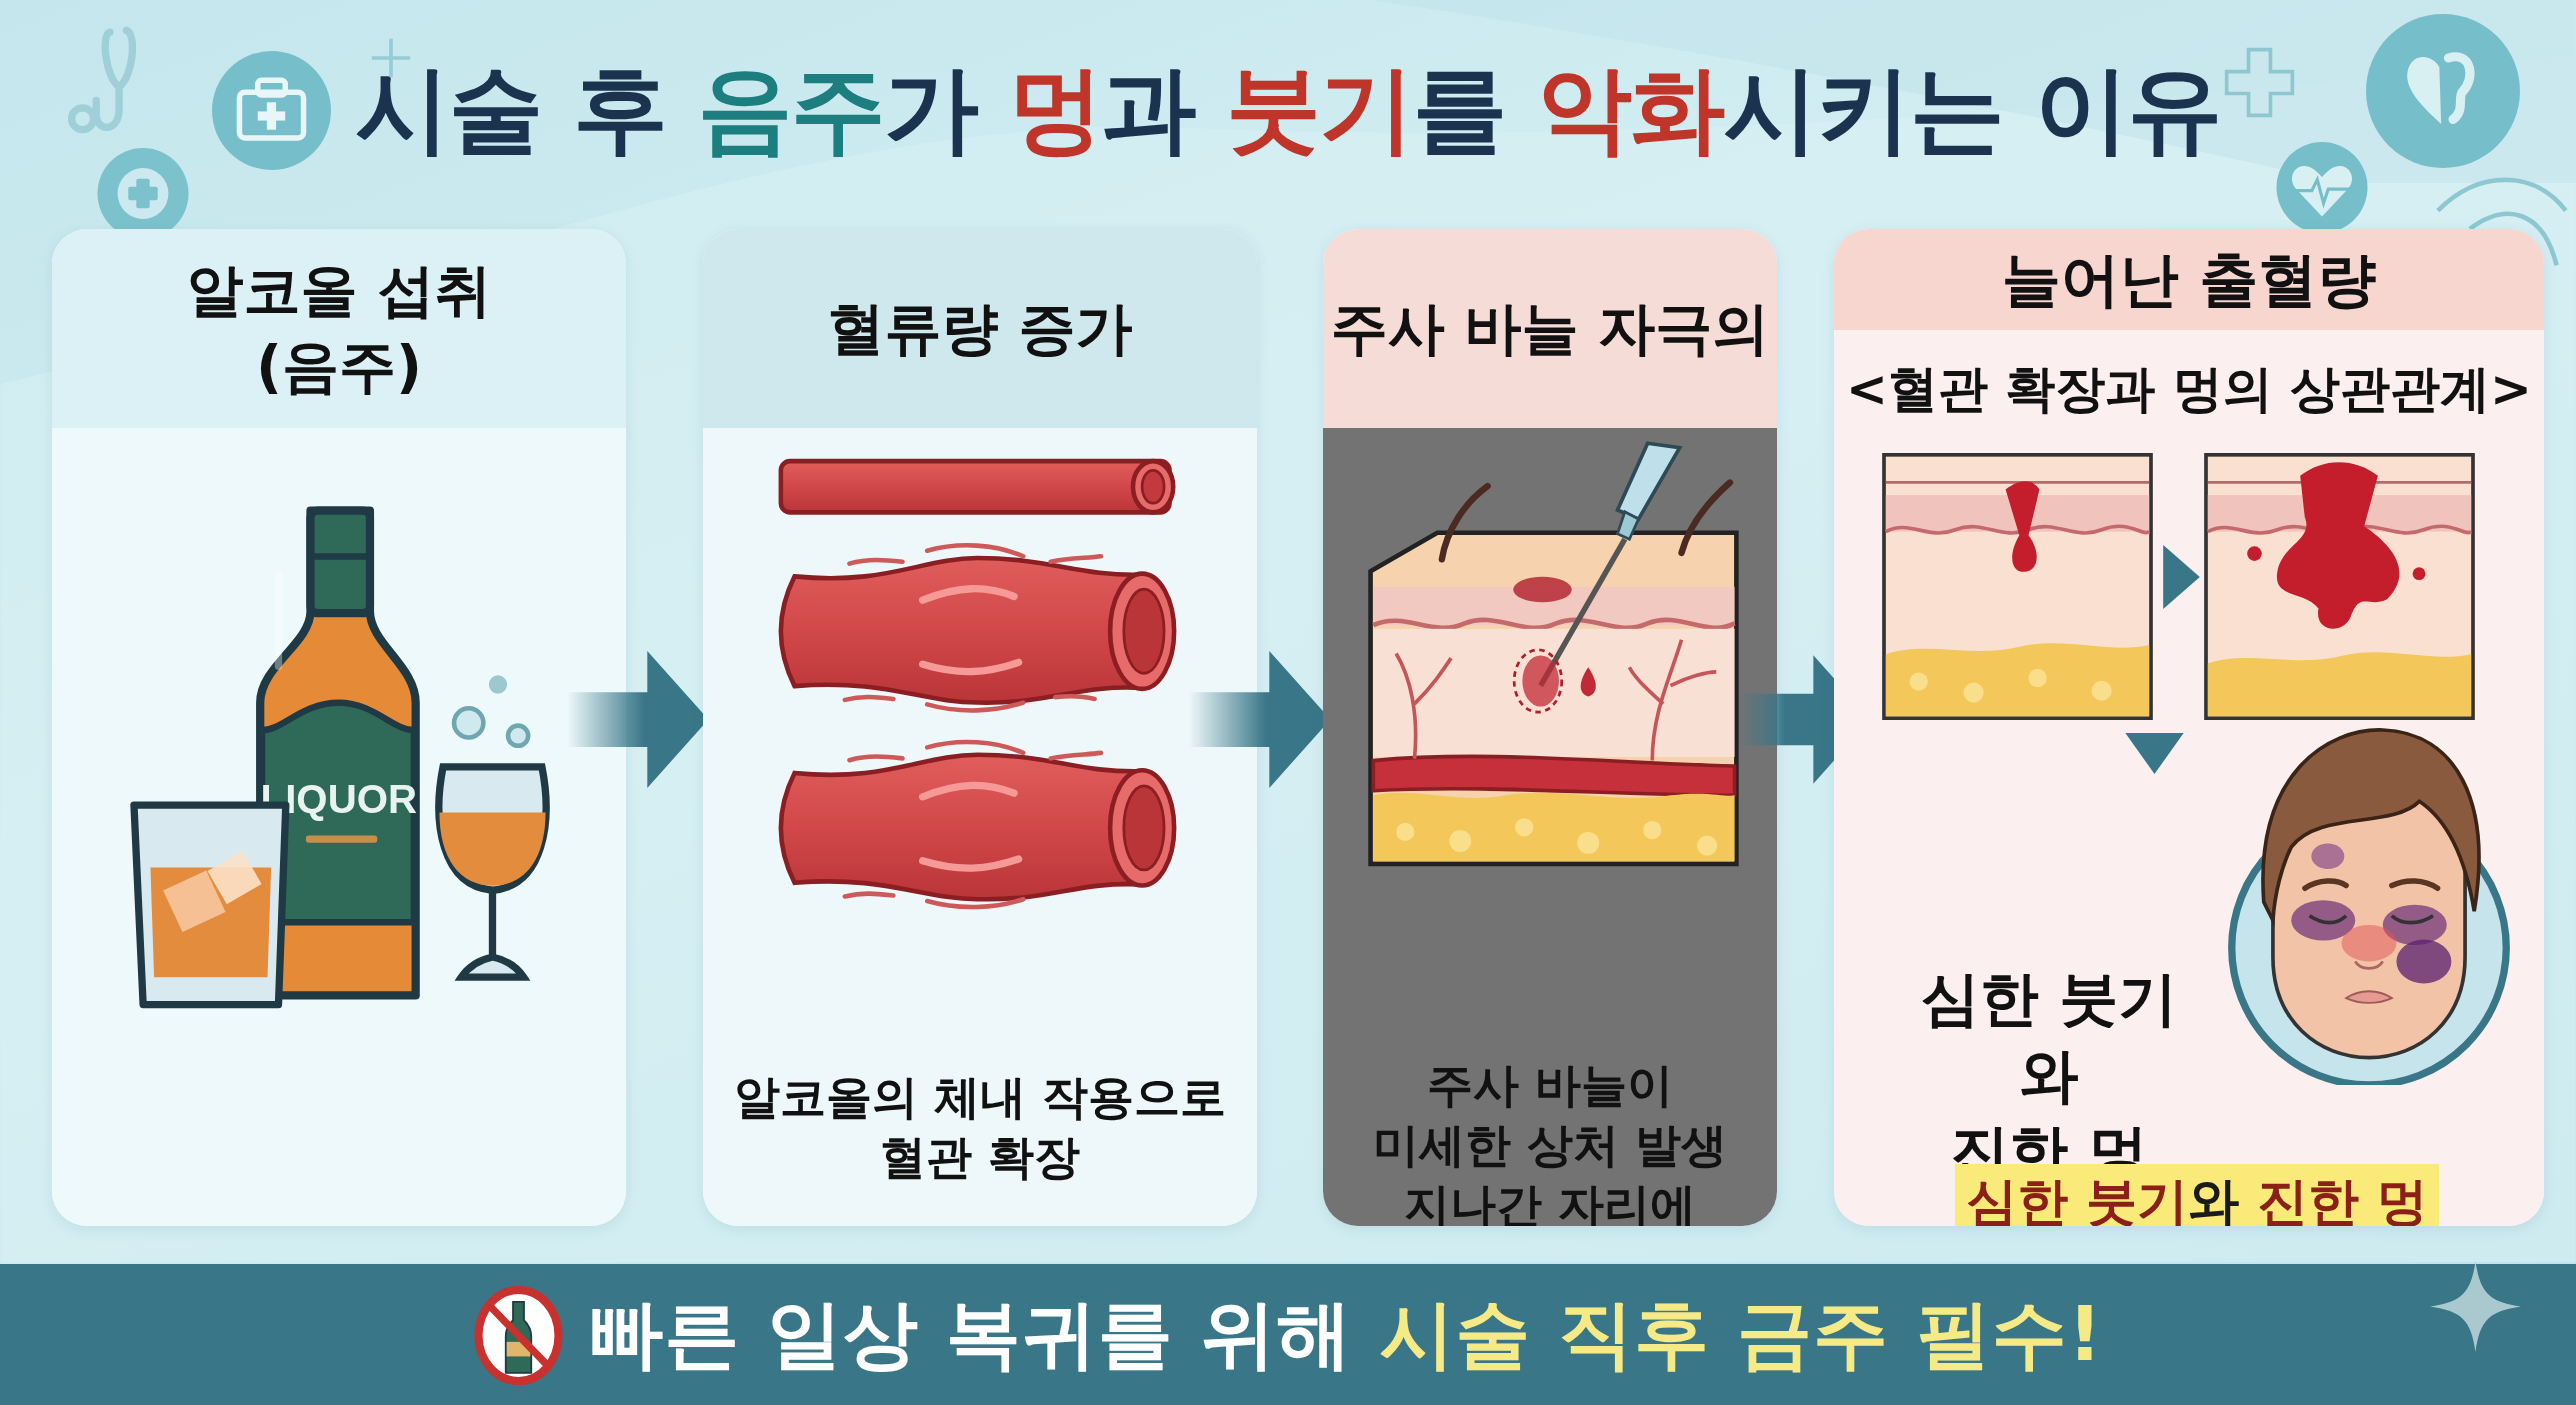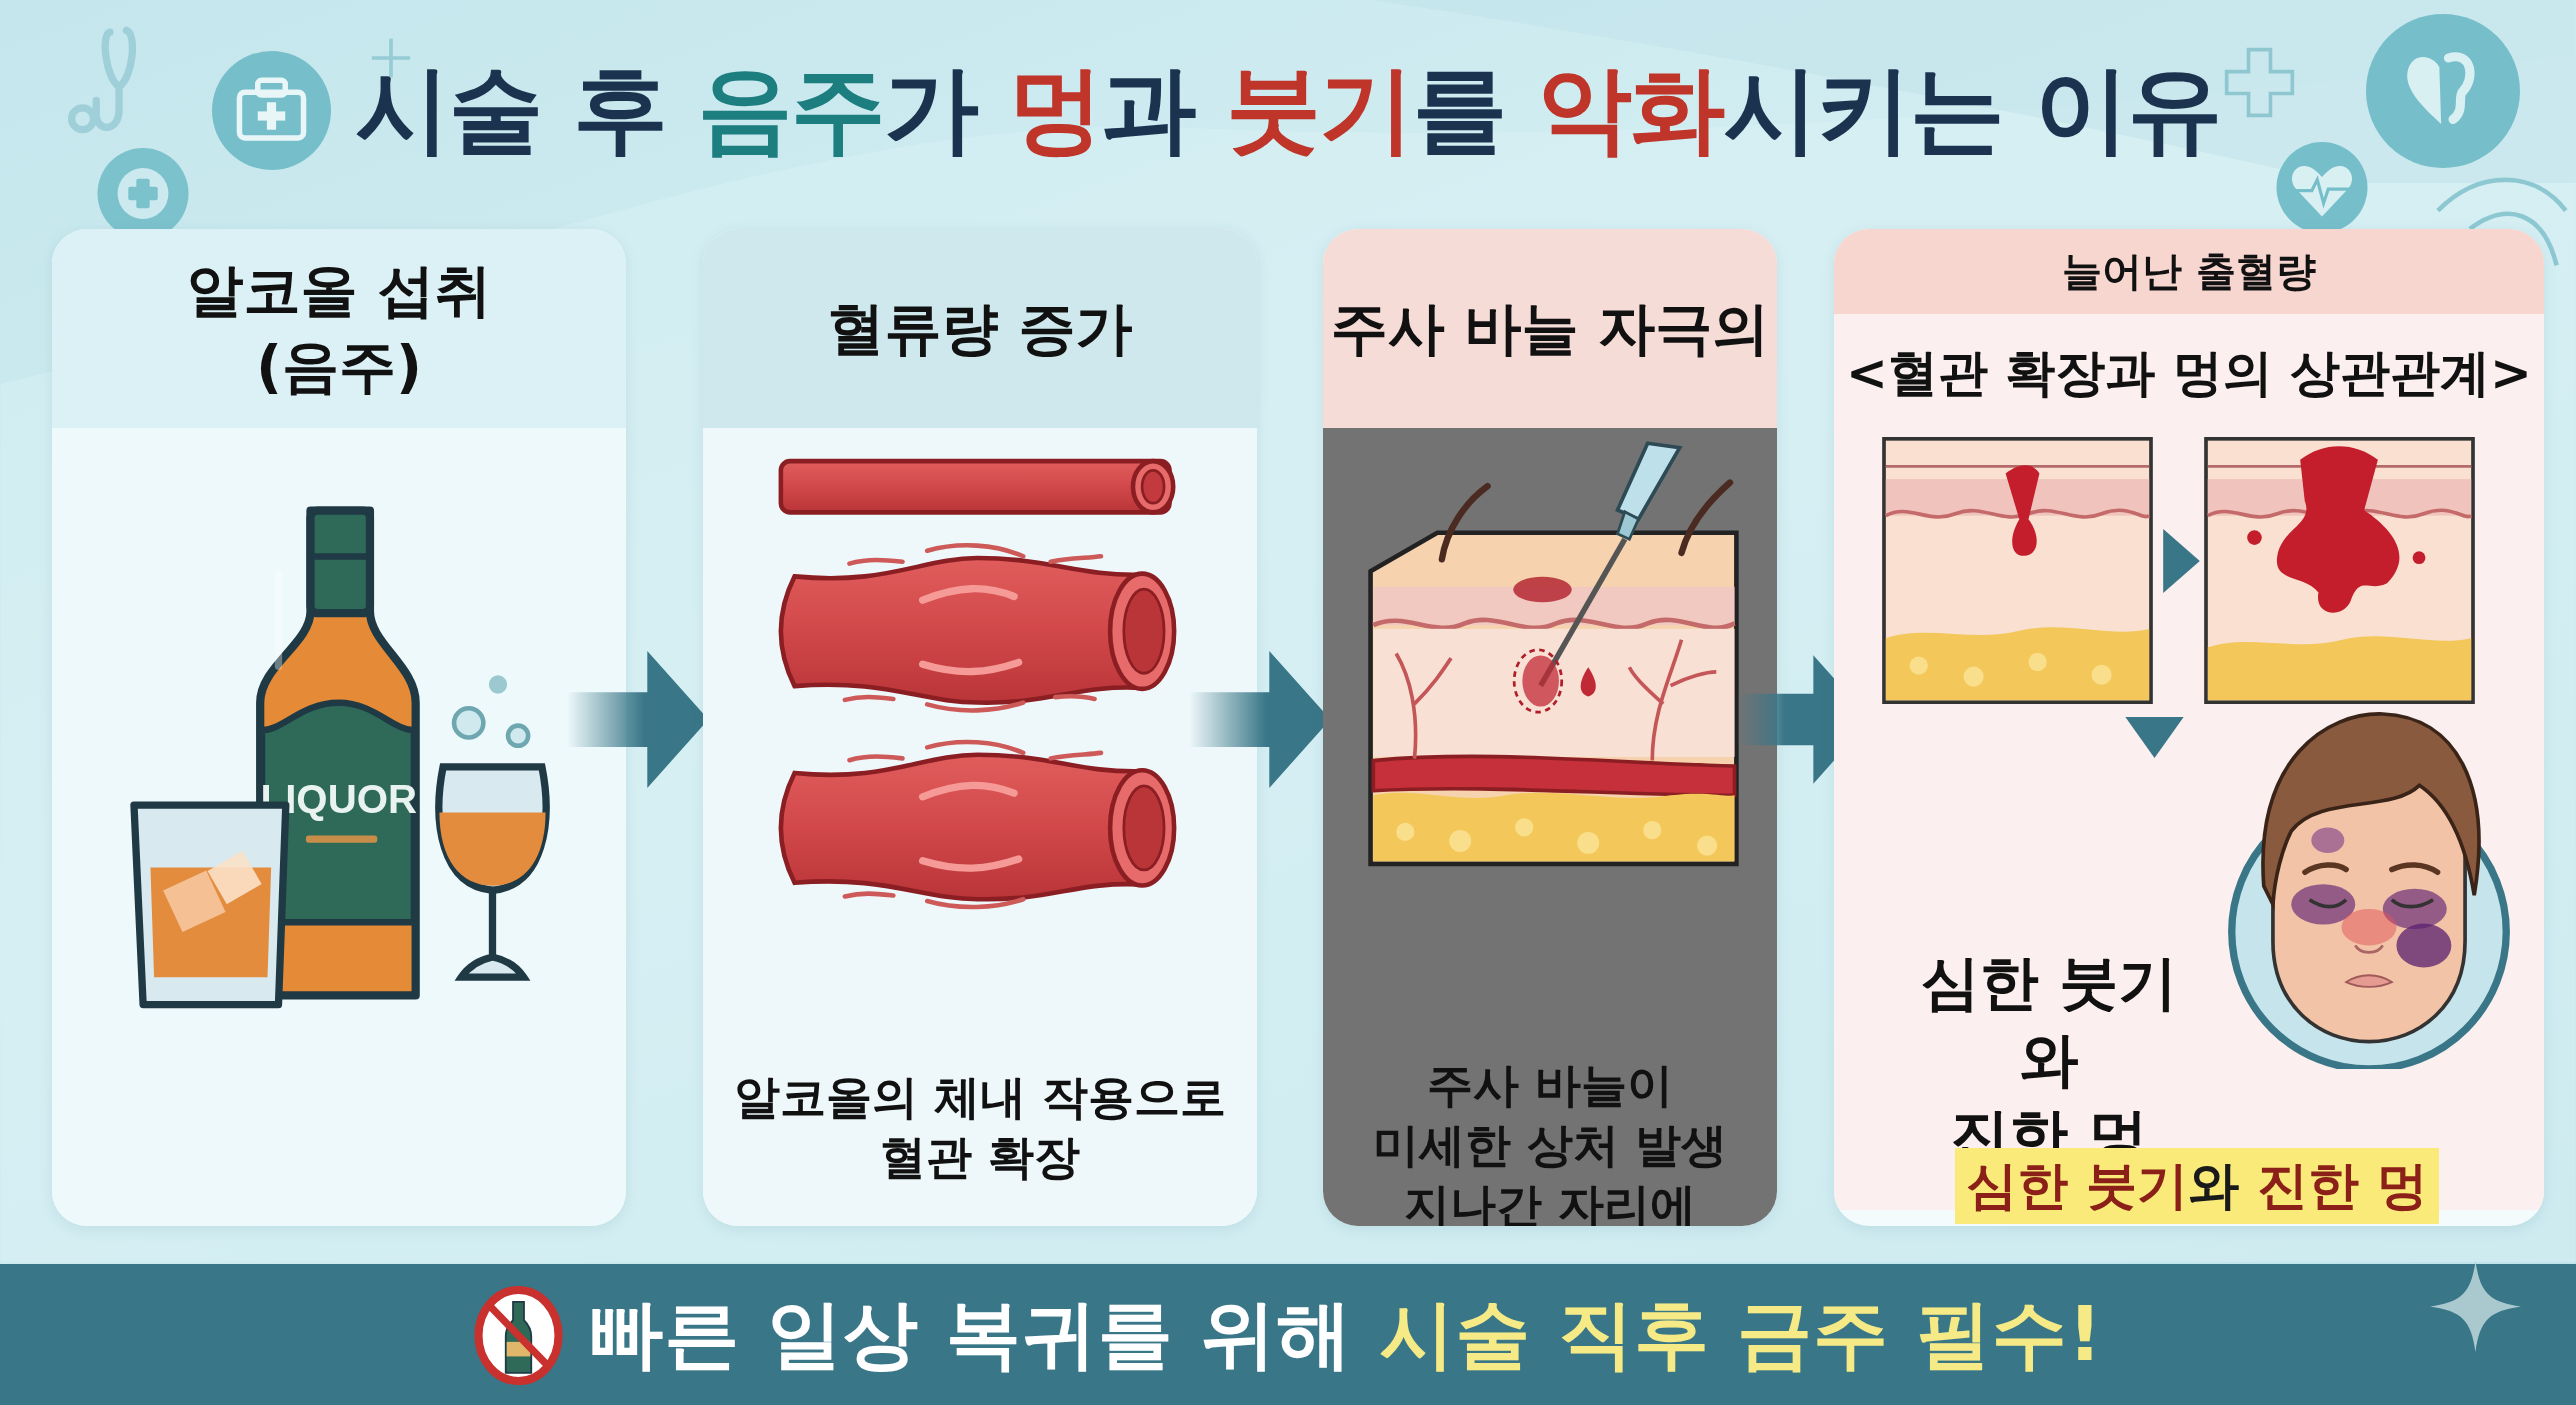--- a/index.html
+++ b/index.html
@@ -278,21 +278,21 @@
   <defs>
       <linearGradient id="ag3" x1="0" x2="1">
         <stop offset="0" stop-color="#397687" stop-opacity="0"></stop>
         <stop offset="0.35" stop-color="#397687"></stop>
       </linearGradient>
     </defs>
   <path d="M0 45 H88 V0 L155 75 L88 150 V105 H0 Z" fill="url(#ag3)"></path>
 </svg>
 
 <div class="card c4">
-  <div class="card-head" style="height:85px;font-size:40px">
+  <div class="card-head" style="height:101px;font-size:59px">
     <div>늘어난 출혈량</div>
   </div>
   <div class="card-body" style="height:896px">
     <div class="sub-title">&lt;혈관 확장과 멍의 상관관계&gt;</div>
 
     <svg style="position:absolute;left:48px;top:123px" width="271" height="267" viewBox="0 0 296 292">
       <rect x="2" y="2" width="292" height="288" fill="#f9e0d0" stroke="#333" stroke-width="4"></rect>
       <path d="M4 32 H292" stroke="#b46a6a" stroke-width="3"></path>
       <rect x="4" y="46" width="288" height="40" fill="#f0c4bc"></rect>
       <path d="M4 86 C 30 72, 50 96, 80 84 C 110 72, 130 96, 160 84 C 190 72, 210 96, 240 84 C 270 72, 285 92, 292 86" fill="none" stroke="#c46a6a" stroke-width="4"></path>

